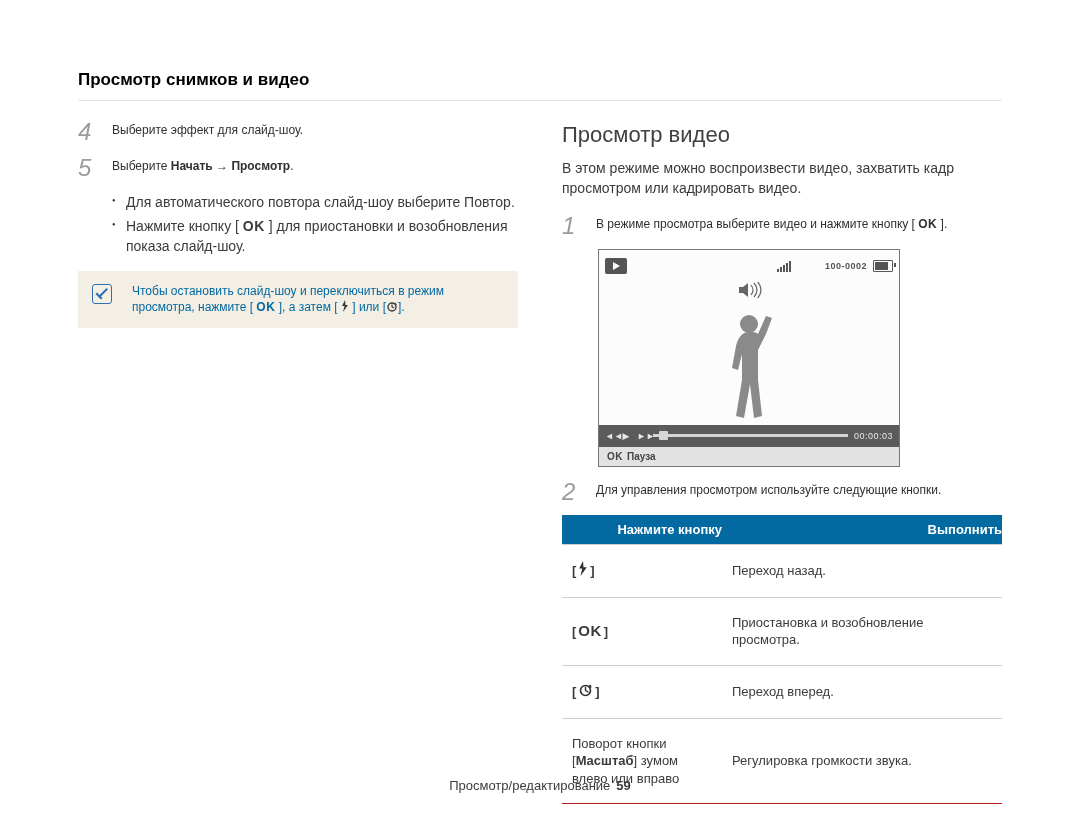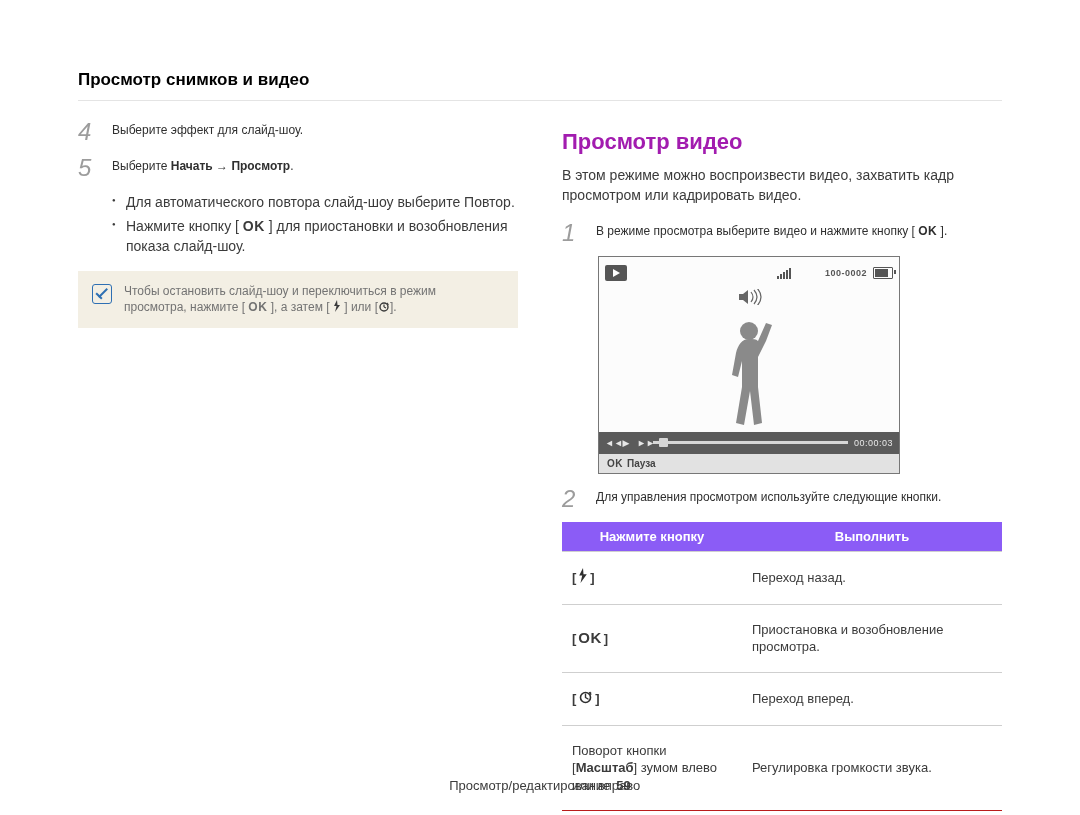--- a/index.html
+++ b/index.html
@@ -77,27 +77,27 @@
     color: #3b3b3b;
   }
   .ok-glyph {
     display: inline-block;
     font-weight: 700;
     font-family: Arial, sans-serif;
     letter-spacing: 0.5px;
   }
   .note-box {
     display: flex;
-    gap: 12px;
+    gap: 20px;
     background: #f3efe4;
     padding: 12px 14px;
     margin: 8px 0 0 0;
     font-size: 12px;
     line-height: 1.35;
-    color: #737373;
+    color: #0369a1;
     align-items: flex-start;
   }
   .note-icon {
     flex: 0 0 auto;
     width: 18px;
     height: 18px;
     border: 1.5px solid #2e6fb3;
     border-radius: 3px;
     position: relative;
     margin-top: 1px;
@@ -115,23 +115,23 @@
     content: "";
     position: absolute;
     width: 12px;
     height: 2px;
     background: #2e6fb3;
     transform: rotate(-45deg);
     top: 7px; left: 4px;
   }
   .section-heading {
     font-size: 22px;
-    font-weight: 700;
-    color: #a21caf;
-    margin: 10px 0 10px 0;
+    font-weight: 400;
+    color: #404040;
+    margin: 3px 0 10px 0;
   }
   .intro {
     font-size: 14px;
     line-height: 1.45;
     color: #3b3b3b;
     margin-bottom: 14px;
   }
 
   
   .preview {
@@ -269,25 +269,25 @@
   }
 
   
   table.controls {
     width: 100%;
     border-collapse: collapse;
     font-size: 13px;
     margin-top: 6px;
   }
   table.controls th {
-    background: #8b5cf6;
+    background: #0369a1;
     color: #fff;
     font-weight: 700;
-    text-align: center;
-    padding: 7px 10px;
+    text-align: right;
+    padding: 7px 0;
   }
   table.controls td {
     border-top: 1px solid #cfcfcf;
     padding: 16px 10px;
     vertical-align: middle;
     color: #3b3b3b;
     line-height: 1.35;
   }
   table.controls tr:last-child td { border-bottom: 1px solid #b91c1c; }
   .col-btn { width: 160px; }

